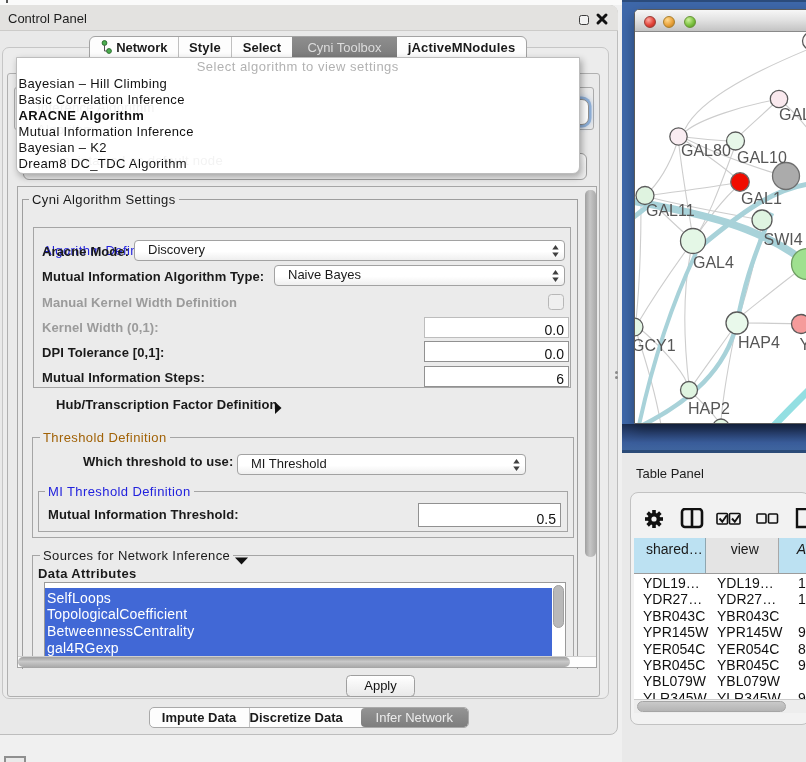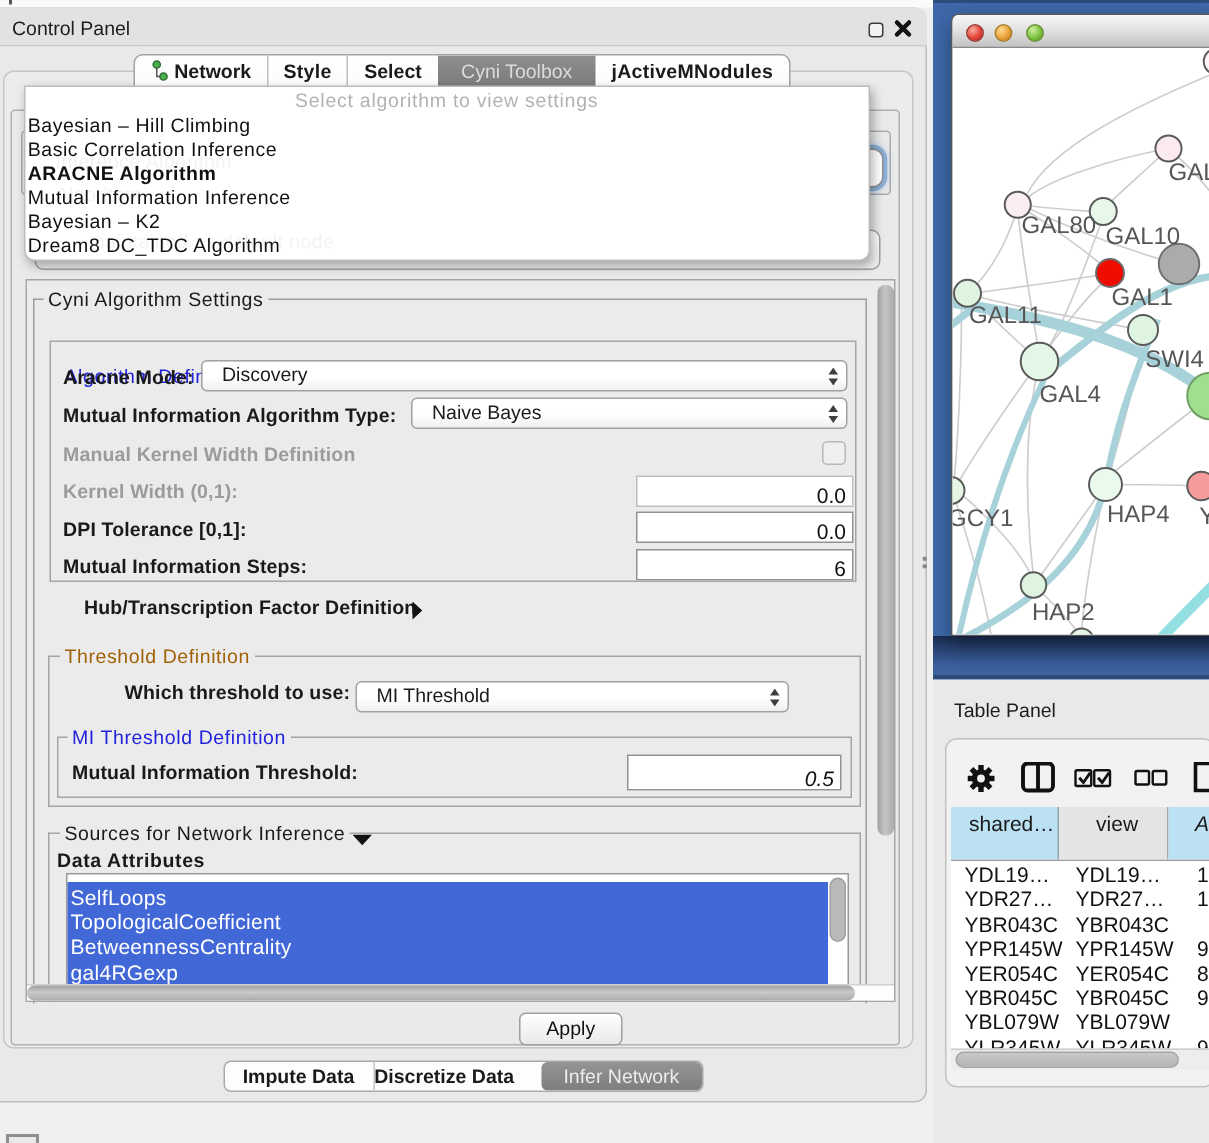--- a/index.html
+++ b/index.html
@@ -112,21 +112,21 @@
       </svg>
       <svg width="7" height="5">
         <path d="M0.3 0.4 L6.7 0.4 L3.5 5 Z" fill="#3f3f3f"></path>
       </svg>
     </span>
   </div>
 
 <div class="abs" style="left:38px;top:491px;width:530px;height:41px;border:1px solid #a5a5a5;"></div>
 <div class="gtitle" style="left:45px;top:485px;color:#2222dd;">MI Threshold Definition</div>
 <div class="lbl abs" style="left:48px;top:507px;">Mutual Information Threshold:</div>
-<div class="field" style="left:418px;top:503px;width:143px;height:24px;font-style:italic;">
+<div class="field" style="left:418px;top:503px;width:143px;height:24px;">
     <span class="fv" style="line-height:30.5px">0.5</span>
   </div>
 
 <div class="abs" style="left:32px;top:555px;width:541.5px;height:113px;border:1px solid #a5a5a5;border-bottom:none"></div>
 <div class="gtitle" style="left:40px;top:549px;color:#1a1a1a;">Sources for Network Inference</div>
 <div class="abs" style="left:235px;top:551px;width:13px;height:8px">
 <svg width="13" height="8">
       <path d="M0 0.5 L13 0.5 L6.5 7.5 Z" fill="#111"></path>
     </svg></div>
 <div class="lbl abs" style="left:38px;top:566px;letter-spacing:0.4px">Data Attributes</div>

